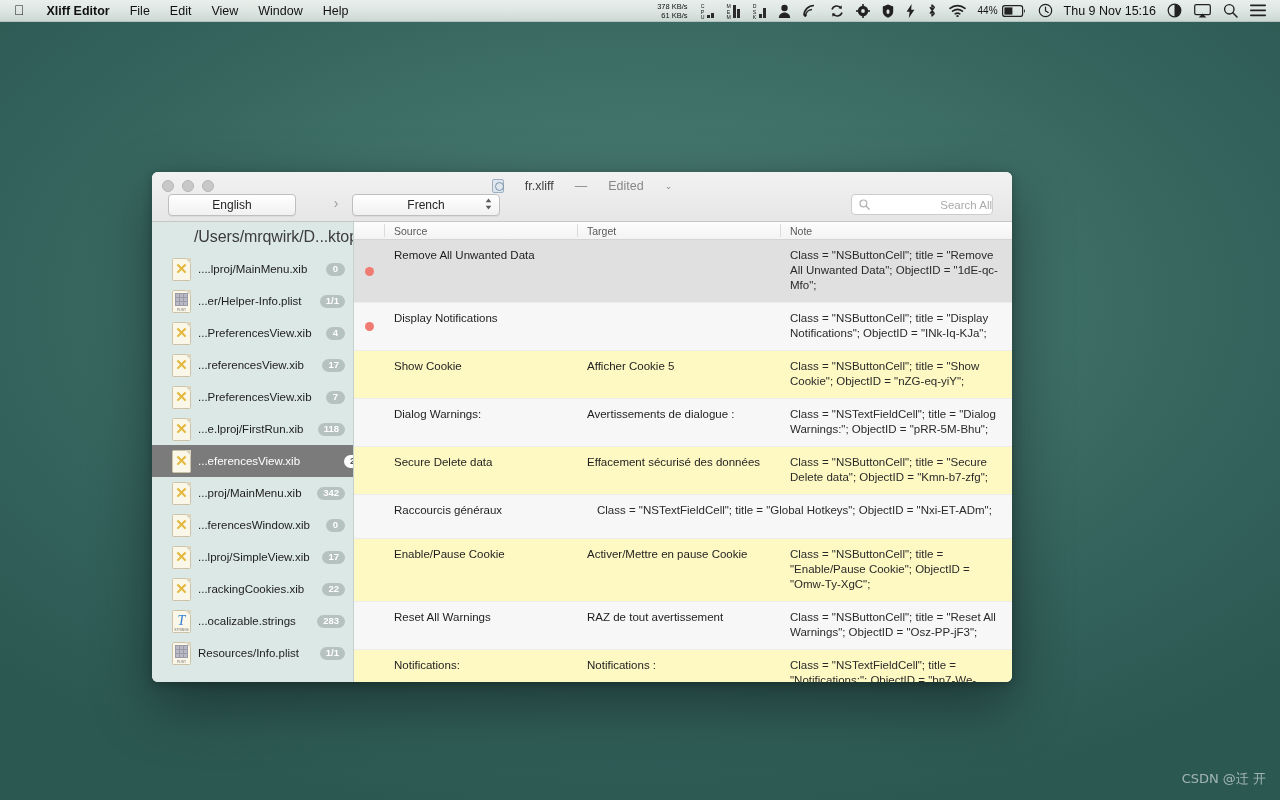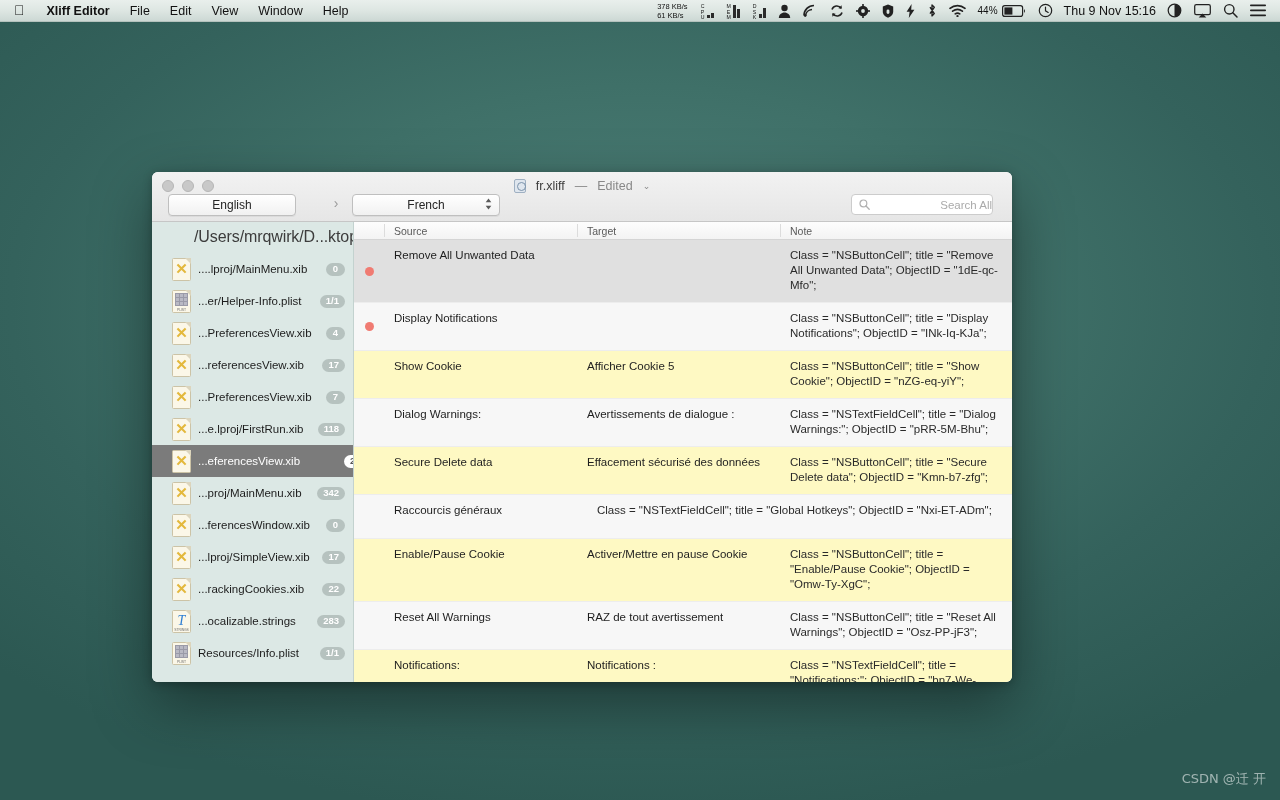--- a/index.html
+++ b/index.html
@@ -21,21 +21,21 @@
     background:linear-gradient(180deg,#e9efec 0%,#dde6e2 52%,#ccd8d4 100%);
     border-bottom:1px solid #b4c2bd;
     display:flex; align-items:center; font-size:12.5px; color:#111;
   }
   .mb-left { display:flex; align-items:center; height:100%; }
   .apple-logo { padding:0 12px 0 14px; font-size:14px; line-height:1; position:relative; top:-1px; }
   .mb-item { padding:0 10px; height:100%; display:flex; align-items:center; white-space:nowrap; }
   .mb-item.app { font-weight:bold; }
   .mb-right { margin-left:auto; display:flex; align-items:center; height:100%; padding-right:8px; gap:0px; }
   .mbr { display:flex; align-items:center; height:100%; padding:0 6px; white-space:nowrap; }
-  .netspeed { font-size:7.5px; line-height:9px; text-align:left; font-family:"Liberation Sans",sans-serif; }
+  .netspeed { font-size:7.5px; line-height:9px; text-align:right; font-family:"Liberation Sans",sans-serif; }
   .gauge { display:flex; align-items:flex-end; height:15px; gap:2px; }
   .gauge .lbl { font-size:5.2px; line-height:5.0px; letter-spacing:-0.3px; writing-mode:vertical-rl; text-orientation:upright; height:15px; }
   .gauge .bars { display:flex; align-items:flex-end; height:14px; gap:1px; }
   .gauge .bar { width:3px; background:#2b2b2b; }
   .clock-txt { font-size:12.5px; padding:0 5px; }
   .mbr svg { display:block; }
 
   
   #window {
     position:absolute; left:152px; top:172px; width:860px; height:510px;
@@ -45,21 +45,21 @@
   }
   #titlebar {
     height:50px; flex:0 0 50px; position:relative;
     background:linear-gradient(180deg,#f2f2f2 0%,#e6e6e6 100%);
     border-bottom:1px solid #c6c6c6;
   }
   .lights { position:absolute; left:10px; top:8px; display:flex; gap:8px; }
   .light { width:12px; height:12px; border-radius:50%; background:#c8c8c8; border:1px solid #b6b6b6; }
   .title-center {
     position:absolute; left:0; right:0; top:6px; height:16px;
-    display:flex; align-items:center; justify-content:center; gap:10px;
+    display:flex; align-items:center; justify-content:center; gap:21px;
     font-size:12.5px; color:#3d3d3d;
   }
   .doc-icon { width:12px; height:14px; background:#dfe6ee; border:1px solid #9fb0c2; border-radius:2px; position:relative; }
   .doc-icon:after { content:""; position:absolute; left:2px; top:2px; width:7px; height:7px; border-radius:50%; border:1.4px solid #7b93ab; }
   .title-edited { color:#888; }
   .title-chev { color:#8a8a8a; font-size:9px; }
 
   .tb-controls { position:absolute; left:0; right:0; top:22px; height:26px; }
   .langbtn {
     position:absolute; height:22px; border:1px solid #bfbfbf; border-radius:4px;

